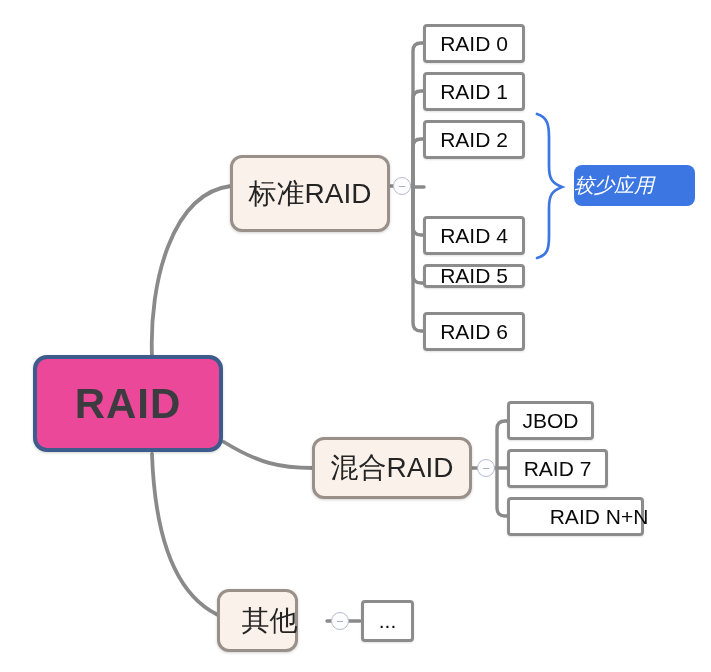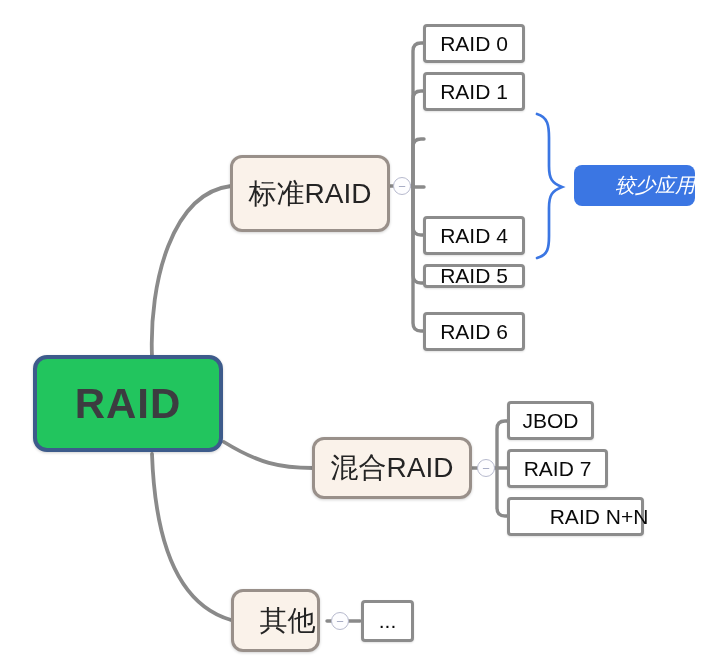--- a/index.html
+++ b/index.html
@@ -22,21 +22,21 @@
   }
   .node {
     position: absolute;
     box-sizing: border-box;
     display: flex;
     align-items: center;
     justify-content: center;
     white-space: nowrap;
   }
   .node-root {
-    background: #22c55e;
+    background: #ec4899;
     border: 4px solid #3d5b8b;
     border-radius: 14px;
     font-size: 42px;
     font-weight: bold;
     color: #3c3c40;
     letter-spacing: 1px;
     box-shadow: 0 1px 3px rgba(0,0,0,0.18);
   }
   .node-branch {
     background: #faf2ea;
@@ -72,21 +72,21 @@
   .annotation-label {
     position: absolute;
     box-sizing: border-box;
     background: #3b76e3;
     color: #ffffff;
     border-radius: 8px;
     font-size: 20px;
     font-style: italic;
     display: flex;
     align-items: center;
-    justify-content: flex-end;
+    justify-content: flex-start;
     white-space: nowrap;
     z-index: 2;
   }
   .node span, .annotation-label span, .collapse-btn span { pointer-events: none; }
 </style>
 </head>
 <body>
 
 <div class="stage">
 
@@ -134,20 +134,23 @@
   <div class="collapse-btn" style="left:393px; top:177px;">
     <span>−</span>
   </div>
 
   <div class="node node-child" style="left:423px; top:24px; width:102px; height:39px;">
     <span>RAID 0</span>
   </div>
   <div class="node node-child" style="left:423px; top:72px; width:102px; height:39px;align-items:center;">
     <span>RAID 1</span>
   </div>
+  <div class="node node-child" style="left:423px; top:120px; width:102px; height:39px;">
+    <span>RAID 2</span>
+  </div>
   <div class="node node-child" style="left:423px; top:216px; width:102px; height:39px;">
     <span>RAID 4</span>
   </div>
   <div class="node node-child" style="left:423px; top:264px; width:102px; height:24px;">
     <span>RAID 5</span>
   </div>
   <div class="node node-child" style="left:423px; top:312px; width:102px; height:39px;">
     <span>RAID 6</span>
   </div>
 
@@ -165,21 +168,21 @@
   <div class="node node-child" style="left:507px; top:401px; width:87px; height:39px;">
     <span>JBOD</span>
   </div>
   <div class="node node-child" style="left:507px; top:449px; width:101px; height:39px;">
     <span>RAID 7</span>
   </div>
   <div class="node node-child" style="left:507px; top:497px; width:137px; height:39px;padding-left:47px;">
     <span>RAID N+N</span>
   </div>
 
-  <div class="node node-branch" style="left:231px; top:589px; width:89px; height:63px;padding-left:24px;">
+  <div class="node node-branch" style="left:217px; top:589px; width:81px; height:63px;padding-left:24px;">
     <span>其他</span>
   </div>
   <div class="collapse-btn" style="left:331px; top:612px;">
     <span>−</span>
   </div>
   <div class="node node-child" style="left:361px; top:600px; width:53px; height:42px;">
     <span>...</span>
   </div>
 
 </div>

